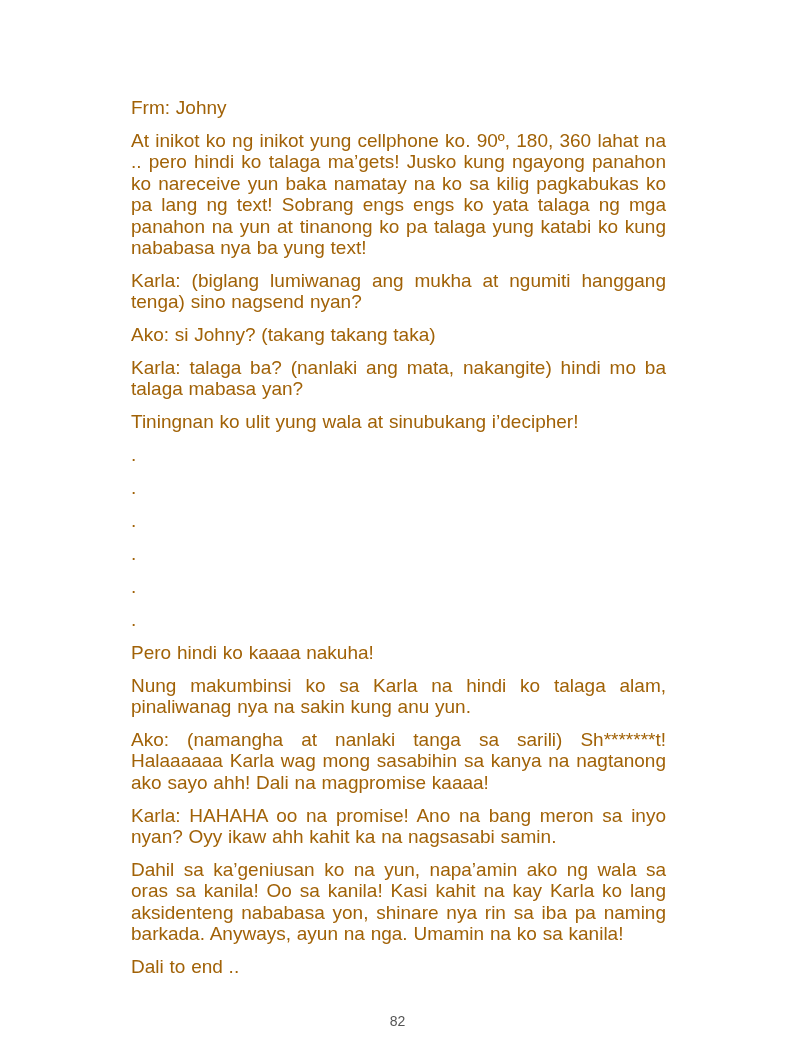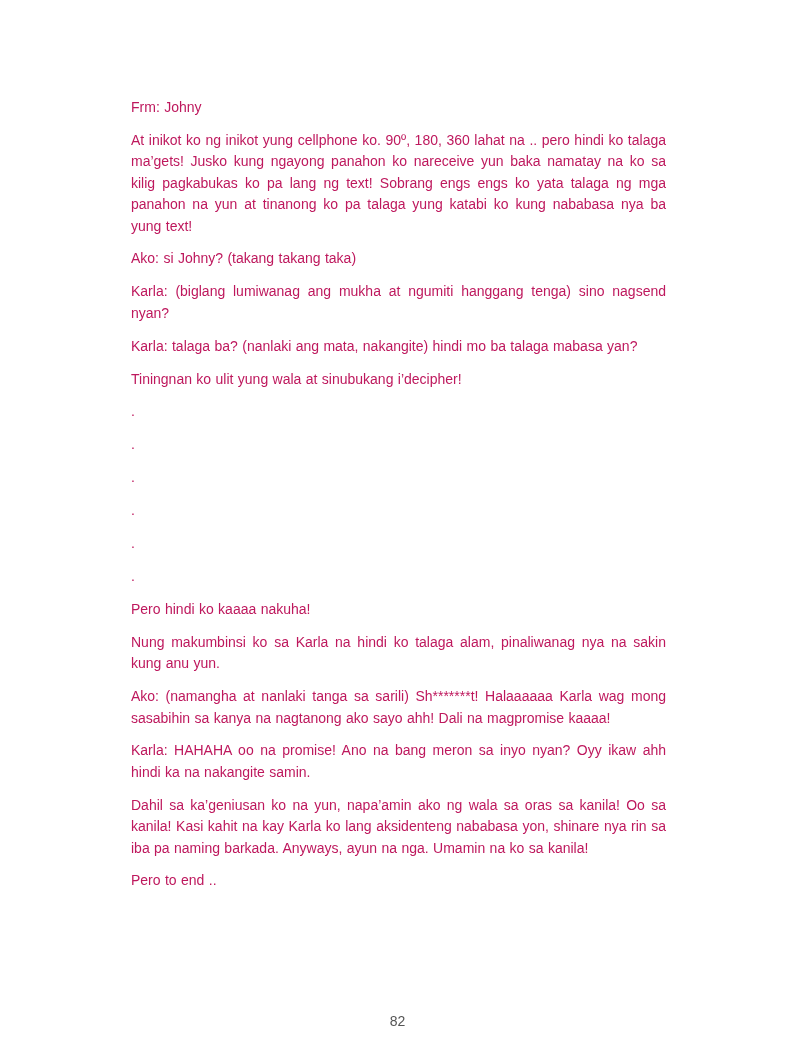--- a/index.html
+++ b/index.html
@@ -16,23 +16,23 @@
     font-family: "Liberation Sans", sans-serif;
   }
   .content {
     position: absolute;
     left: 131px;
     top: 97px;
     width: 535px;
   }
   .content p {
     margin: 0 0 11.5px 0;
-    font-size: 14px;
+    font-size: 19px;
     line-height: 21.4px;
-    color: #be185d;
+    color: #a16207;
     text-align: justify;
     word-spacing: 0.5px;
   }
   .footer {
     position: absolute;
     top: 1013px;
     left: 0;
     width: 100%;
     text-align: center;
     font-family: Liberation Sans, sans-serif;
@@ -40,31 +40,31 @@
     color: #555555;
   }
 </style>
 </head>
 <body>
 
 <div class="page">
   <div class="content">
     <p>Frm: Johny</p>
     <p>At inikot ko ng inikot yung cellphone ko. 90º, 180, 360 lahat na .. pero hindi ko talaga ma’gets! Jusko kung ngayong panahon ko nareceive yun baka namatay na ko sa kilig pagkabukas ko pa lang ng text! Sobrang engs engs ko yata talaga ng mga panahon na yun at tinanong ko pa talaga yung katabi ko kung nababasa nya ba yung text!</p>
+    <p>Karla: (biglang lumiwanag ang mukha at ngumiti hanggang tenga) sino nagsend nyan?</p>
     <p>Ako: si Johny? (takang takang taka)</p>
-    <p>Karla: (biglang lumiwanag ang mukha at ngumiti hanggang tenga) sino nagsend nyan?</p>
     <p>Karla: talaga ba? (nanlaki ang mata, nakangite) hindi mo ba talaga mabasa yan?</p>
     <p>Tiningnan ko ulit yung wala at sinubukang i’decipher!</p>
     <p>.</p>
     <p>.</p>
     <p>.</p>
     <p>.</p>
     <p>.</p>
     <p>.</p>
     <p>Pero hindi ko kaaaa nakuha!</p>
     <p>Nung makumbinsi ko sa Karla na hindi ko talaga alam, pinaliwanag nya na sakin kung anu yun.</p>
     <p>Ako: (namangha at nanlaki tanga sa sarili) Sh*******t! Halaaaaaa Karla wag mong sasabihin sa kanya na nagtanong ako sayo ahh! Dali na magpromise kaaaa!</p>
-    <p>Karla: HAHAHA oo na promise! Ano na bang meron sa inyo nyan? Oyy ikaw ahh hindi ka na nakangite samin.</p>
+    <p>Karla: HAHAHA oo na promise! Ano na bang meron sa inyo nyan? Oyy ikaw ahh kahit ka na nagsasabi samin.</p>
     <p>Dahil sa ka’geniusan ko na yun, napa’amin ako ng wala sa oras sa kanila! Oo sa kanila! Kasi kahit na kay Karla ko lang aksidenteng nababasa yon, shinare nya rin sa iba pa naming barkada. Anyways, ayun na nga. Umamin na ko sa kanila!</p>
-    <p>Pero to end ..</p>
+    <p>Dali to end ..</p>
   </div>
   <div class="footer">82</div>
 </div>
 
 </body></html>

